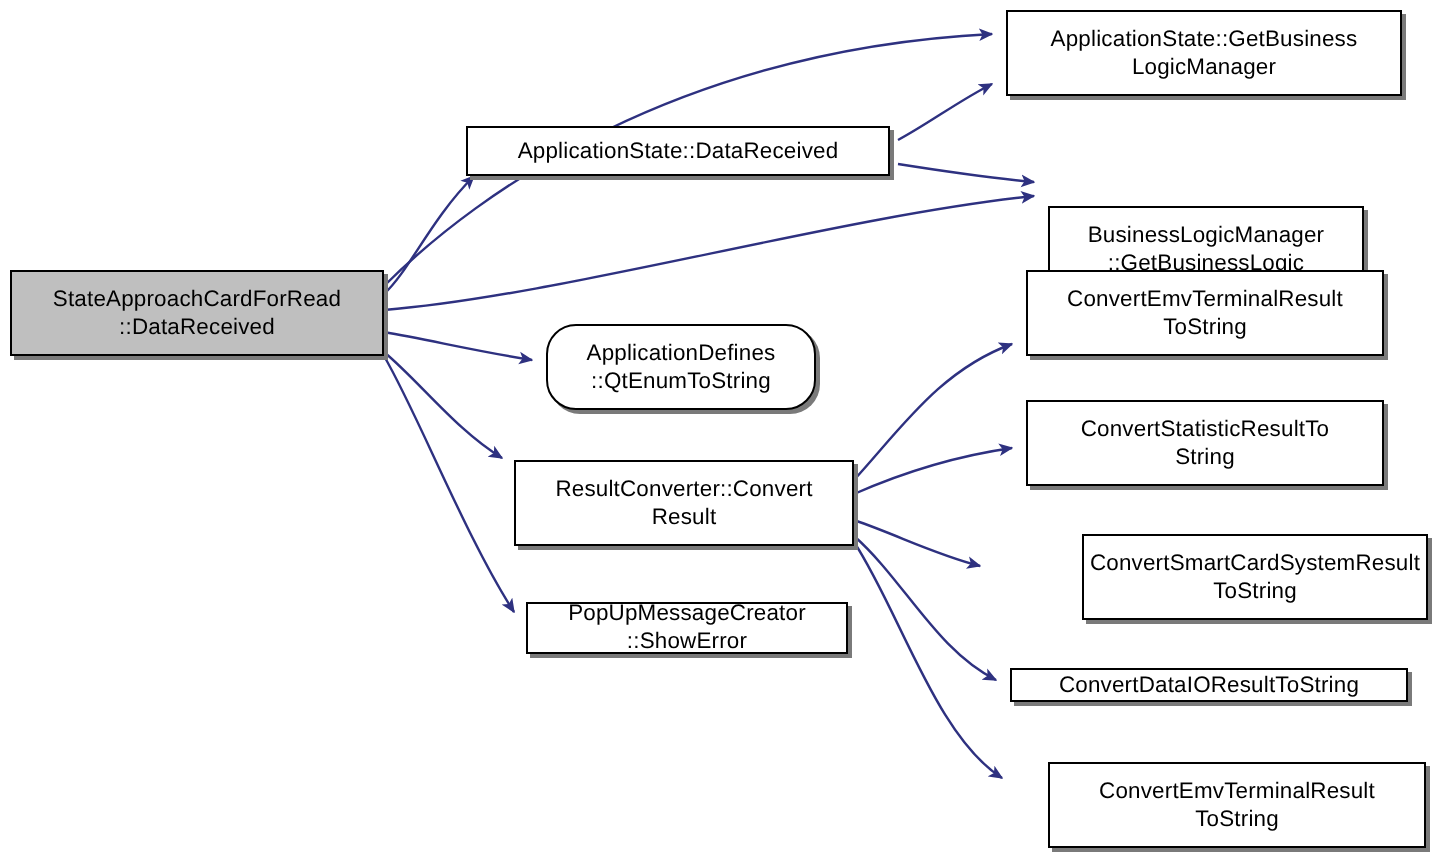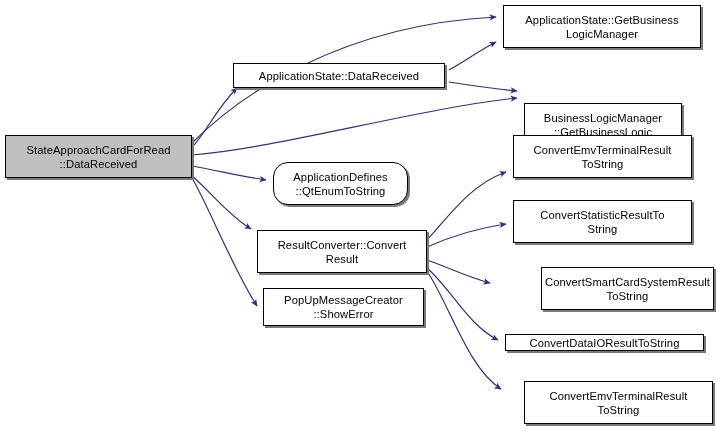--- a/index.html
+++ b/index.html
@@ -102,21 +102,21 @@
 String</span>
     </div>
     <div class="node" style="left: 257px; top: 230px; width: 170px; height: 43px;">
       <span class="label">ResultConverter::Convert
 Result</span>
     </div>
     <div class="node" style="left: 497px; top: 267px; width: 173px; height: 43px; margin-left: 44px;">
       <span class="label">ConvertSmartCardSystemResult
 ToString</span>
     </div>
-    <div class="node" style="left: 263px; top: 288px; width: 161px; height: 38px;">
+    <div class="node" style="left: 263px; top: 301px; width: 161px; height: 26px;">
       <span class="label">PopUpMessageCreator
 ::ShowError</span>
     </div>
     <div class="node" style="left: 505px; top: 334px; width: 199px; height: 17px;">
       <span class="label">ConvertDataIOResultToString</span>
     </div>
     <div class="node" style="left: 524px; top: 381px; width: 189px; height: 43px;">
       <span class="label">ConvertEmvTerminalResult
 ToString</span>
     </div>

